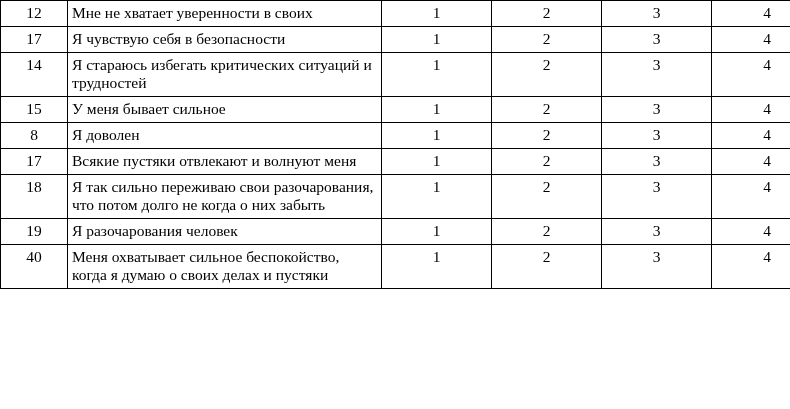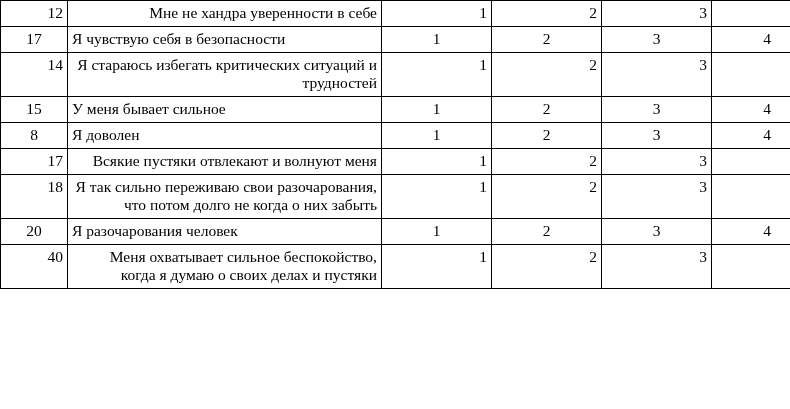--- a/index.html
+++ b/index.html
@@ -48,33 +48,32 @@
     width: 101px;
     text-align: center;
     padding-left: 0;
     padding-right: 0;
   }
   td.opt.last {
     width: 102px;
   }
   .row-tall td {
     padding-bottom: 5px;
-    text-align: right;
   }
 </style>
 </head>
 <body>
 
 <div class="sheet">
   <table class="questionnaire">
     <tbody>
 
       <tr class="row-tall">
         <td class="num">12</td>
-        <td class="text">Мне не хандра уверенности в себе</td>
+        <td class="text">Мне не хватает уверенности в своих</td>
         <td class="opt">1</td>
         <td class="opt">2</td>
         <td class="opt">3</td>
         <td class="opt last">4</td>
       </tr>
 
       <tr>
         <td class="num">17</td>
         <td class="text">Я чувствую себя в безопасности</td>
         <td class="opt">1</td>
@@ -122,21 +121,21 @@
       <tr class="row-tall">
         <td class="num">18</td>
         <td class="text">Я так сильно переживаю свои разочарования, что потом долго не когда о них забыть</td>
         <td class="opt">1</td>
         <td class="opt">2</td>
         <td class="opt">3</td>
         <td class="opt last">4</td>
       </tr>
 
       <tr>
-        <td class="num">20</td>
+        <td class="num">19</td>
         <td class="text">Я разочарования человек</td>
         <td class="opt">1</td>
         <td class="opt">2</td>
         <td class="opt">3</td>
         <td class="opt last">4</td>
       </tr>
 
       <tr class="row-tall">
         <td class="num">40</td>
         <td class="text">Меня охватывает сильное беспокойство, когда я думаю о своих делах и пустяки</td>

